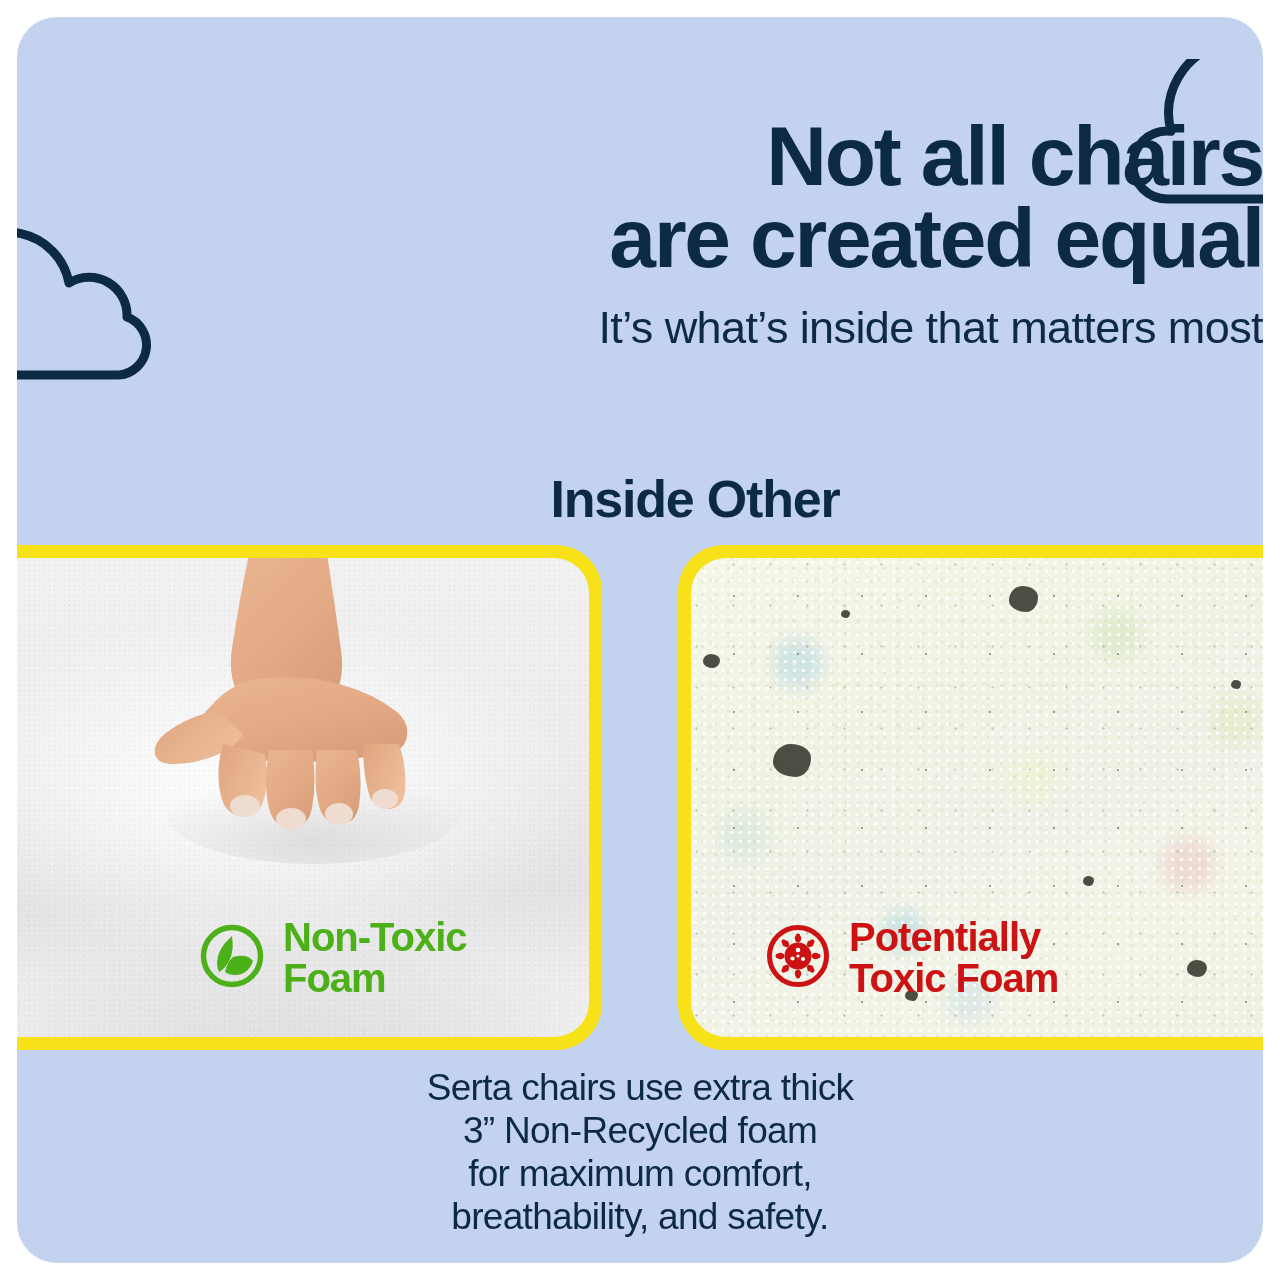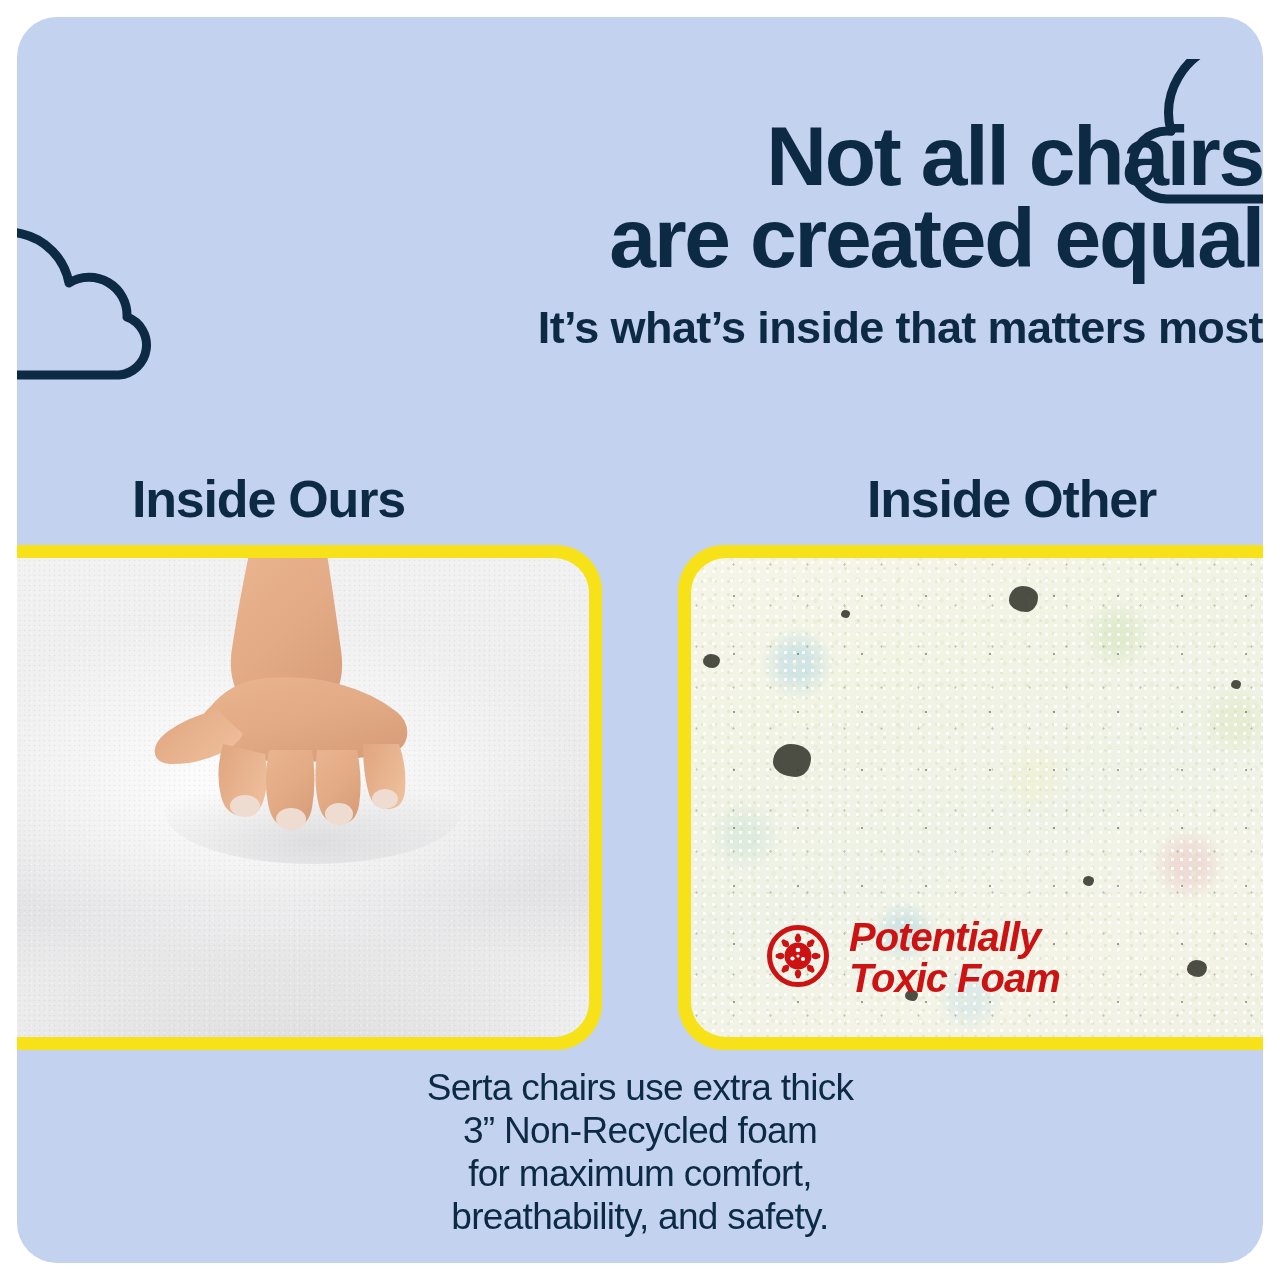--- a/index.html
+++ b/index.html
@@ -42,21 +42,21 @@
     font-size:84px;
     font-weight:900;
     line-height:0.98;
     letter-spacing:-2.2px;
     white-space:pre-line;
   }
   .subhead{
     margin-top:22px;
     color:#0c2a43;
     font-size:45px;
-    font-weight:700;
+    font-weight:400;
     letter-spacing:-0.6px;
     padding-left:30px;
   }
 
   
   .col-titles{
     position:absolute; top:452px; left:0; right:0;
     display:flex; z-index:3;
   }
   .col-title{
@@ -172,21 +172,21 @@
   .badge.red{   left:748px; top:900px; }
   .badge-icon{ flex:0 0 auto; display:block; }
   .badge-text{
     font-size:40px;
     font-weight:900;
     line-height:1.02;
     letter-spacing:-1px;
     white-space:pre-line;
   }
   .badge.green .badge-text{ color:#4cb018; }
-  .badge.red .badge-text{ color:#cc1212;font-style:italic; }
+  .badge.red .badge-text{ color:#cc1212; }
 
   
   .captions{
     position:absolute;
     top:1050px; left:0; width:1246px;
     display:flex;
     z-index:3;
   }
   .caption{
     flex:1;
@@ -217,21 +217,20 @@
       </svg>
     </div>
 
     <div class="header">
       <div class="headline">Not all chairs
 are created equal</div>
       <div class="subhead">It’s what’s inside that matters most</div>
     </div>
 
     <div class="col-titles">
-      <div class="col-title left">Inside Ours</div>
       <div class="col-title right">Inside Other</div>
     </div>
 
     <div class="panels">
 
       <div class="panel left">
         <div class="photo">
           <div class="foam-white"></div>
           <div class="hand-wrap">
             <svg width="330" height="330" viewBox="0 0 330 330">
@@ -276,20 +275,31 @@
             <span class="speck" style="left:496px; top:402px; width:20px; height:17px;"></span>
             <span class="speck" style="left:392px; top:318px; width:11px; height:10px;"></span>
             <span class="speck" style="left:214px; top:432px; width:13px; height:11px;"></span>
             <span class="speck" style="left:540px; top:122px; width:10px; height:9px;"></span>
             <span class="speck" style="left:150px; top:52px;  width:9px;  height:8px;"></span>
           </div>
         </div>
       </div>
     </div>
 
+    <div class="badge green">
+      <span class="badge-icon">
+        <svg width="66" height="66" viewBox="0 0 66 66" fill="none">
+          <circle cx="33" cy="33" r="28.5" stroke="#4cb018" stroke-width="5.5" fill="none"></circle>
+          <path d="M33 13 q-15 13 -15 27 q0 5 2 9 q7 -4 11 -13 q4 -9 2 -23 Z" fill="#4cb018"></path>
+          <path d="M34 34 q14 -4 20 4 q-5 14 -18 14 q-6 0 -10 -3 q2 -10 8 -15 Z" fill="#4cb018"></path>
+        </svg>
+      </span>
+      <span class="badge-text">Non-Toxic
+Foam</span>
+    </div>
 
     <div class="badge red">
       <span class="badge-icon">
         <svg width="66" height="66" viewBox="0 0 66 66" fill="none">
           <circle cx="33" cy="33" r="28.5" stroke="#cc1212" stroke-width="5" fill="none"></circle>
           <g fill="#cc1212">
             <circle cx="33" cy="33" r="13.5"></circle>
             <rect x="30.8" y="10.5" width="4.4" height="9" rx="2.2"></rect>
             <rect x="30.8" y="46.5" width="4.4" height="9" rx="2.2"></rect>
             <rect x="10.5" y="30.8" width="9" height="4.4" rx="2.2"></rect>

